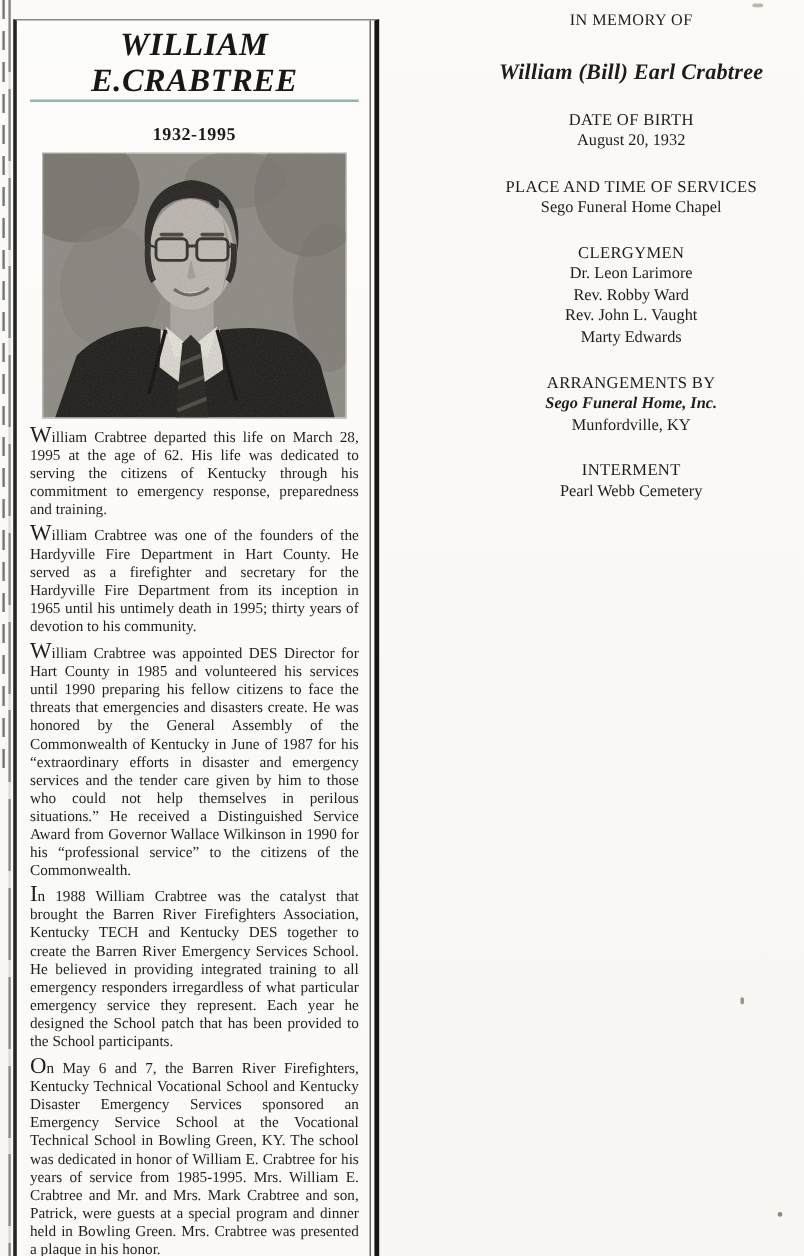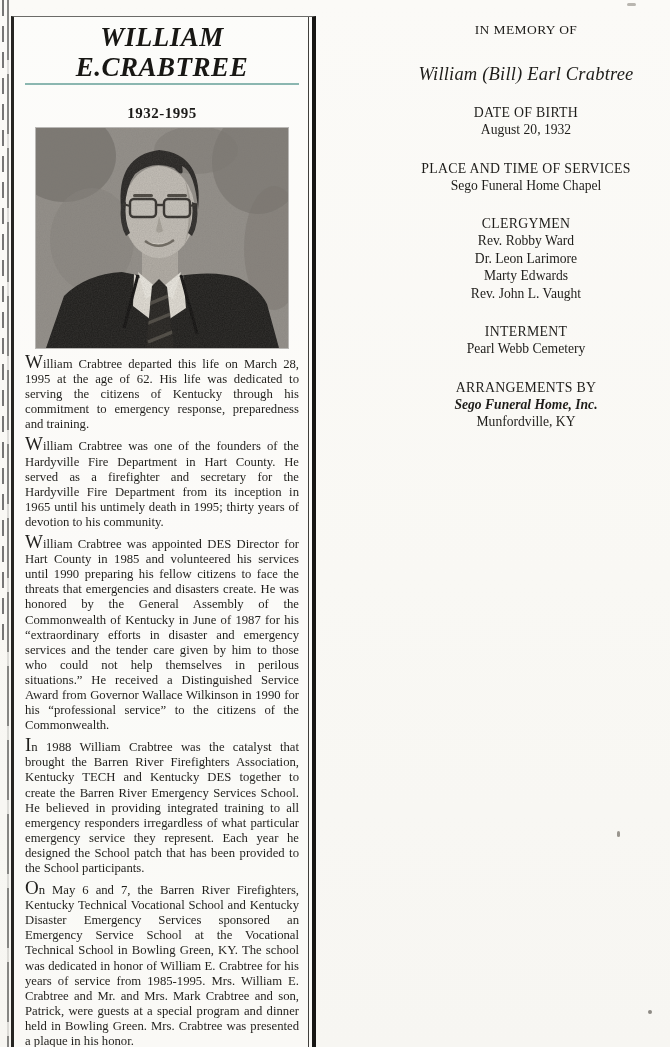--- a/index.html
+++ b/index.html
@@ -65,27 +65,27 @@
     margin:0 0 7px;
     font-size:12.7px;line-height:15.1px;
     text-align:justify;color:#201f1c;
   }
   .obit-para .lead{
     font-size:19px;line-height:10px;font-weight:400;
   }
 
   
   .memorial{
-    position:absolute;left:383px;top:22px;width:286px;
+    position:absolute;left:383px;top:9px;width:286px;
     text-align:center;color:#1e1d1a;
   }
   .mem-header{font-size:13.5px;line-height:16px;letter-spacing:.4px;}
   .mem-name{
     margin-top:25px;font-size:18.5px;line-height:22px;
-    font-weight:normal;font-style:italic;letter-spacing:.2px;text-align:center;
+    font-weight:bold;font-style:italic;letter-spacing:.2px;text-align:center;
   }
   .mem-section{margin-top:19px;}
   .mem-section.gap-lg{margin-top:21px;}
   .mem-label{font-size:13.8px;line-height:17px;letter-spacing:.3px;}
   .mem-line{font-size:13.6px;line-height:17.5px;}
   .mem-line.funeral-home{font-weight:bold;font-style:italic;}
 </style>
 </head>
 <body>
 
@@ -188,31 +188,31 @@
     </div>
 
 
     <div class="mem-section gap-lg">
       <div class="mem-label">PLACE AND TIME OF SERVICES</div>
       <div class="mem-line">Sego Funeral Home Chapel</div>
     </div>
 
     <div class="mem-section gap-lg">
       <div class="mem-label">CLERGYMEN</div>
+      <div class="mem-line">Dr. Leon Larimore</div>
       <div class="mem-line">Rev. Robby Ward</div>
-      <div class="mem-line">Dr. Leon Larimore</div>
+      <div class="mem-line">Rev. John L. Vaught</div>
       <div class="mem-line">Marty Edwards</div>
-      <div class="mem-line">Rev. John L. Vaught</div>
-    </div>
-
-    <div class="mem-section gap-lg">
-      <div class="mem-label">INTERMENT</div>
-      <div class="mem-line">Pearl Webb Cemetery</div>
     </div>
 
     <div class="mem-section gap-lg">
       <div class="mem-label">ARRANGEMENTS BY</div>
       <div class="mem-line funeral-home">Sego Funeral Home, Inc.</div>
       <div class="mem-line">Munfordville, KY</div>
     </div>
 
+    <div class="mem-section gap-lg">
+      <div class="mem-label">INTERMENT</div>
+      <div class="mem-line">Pearl Webb Cemetery</div>
+    </div>
+
   </div>
 </div>
 
 </body></html>

